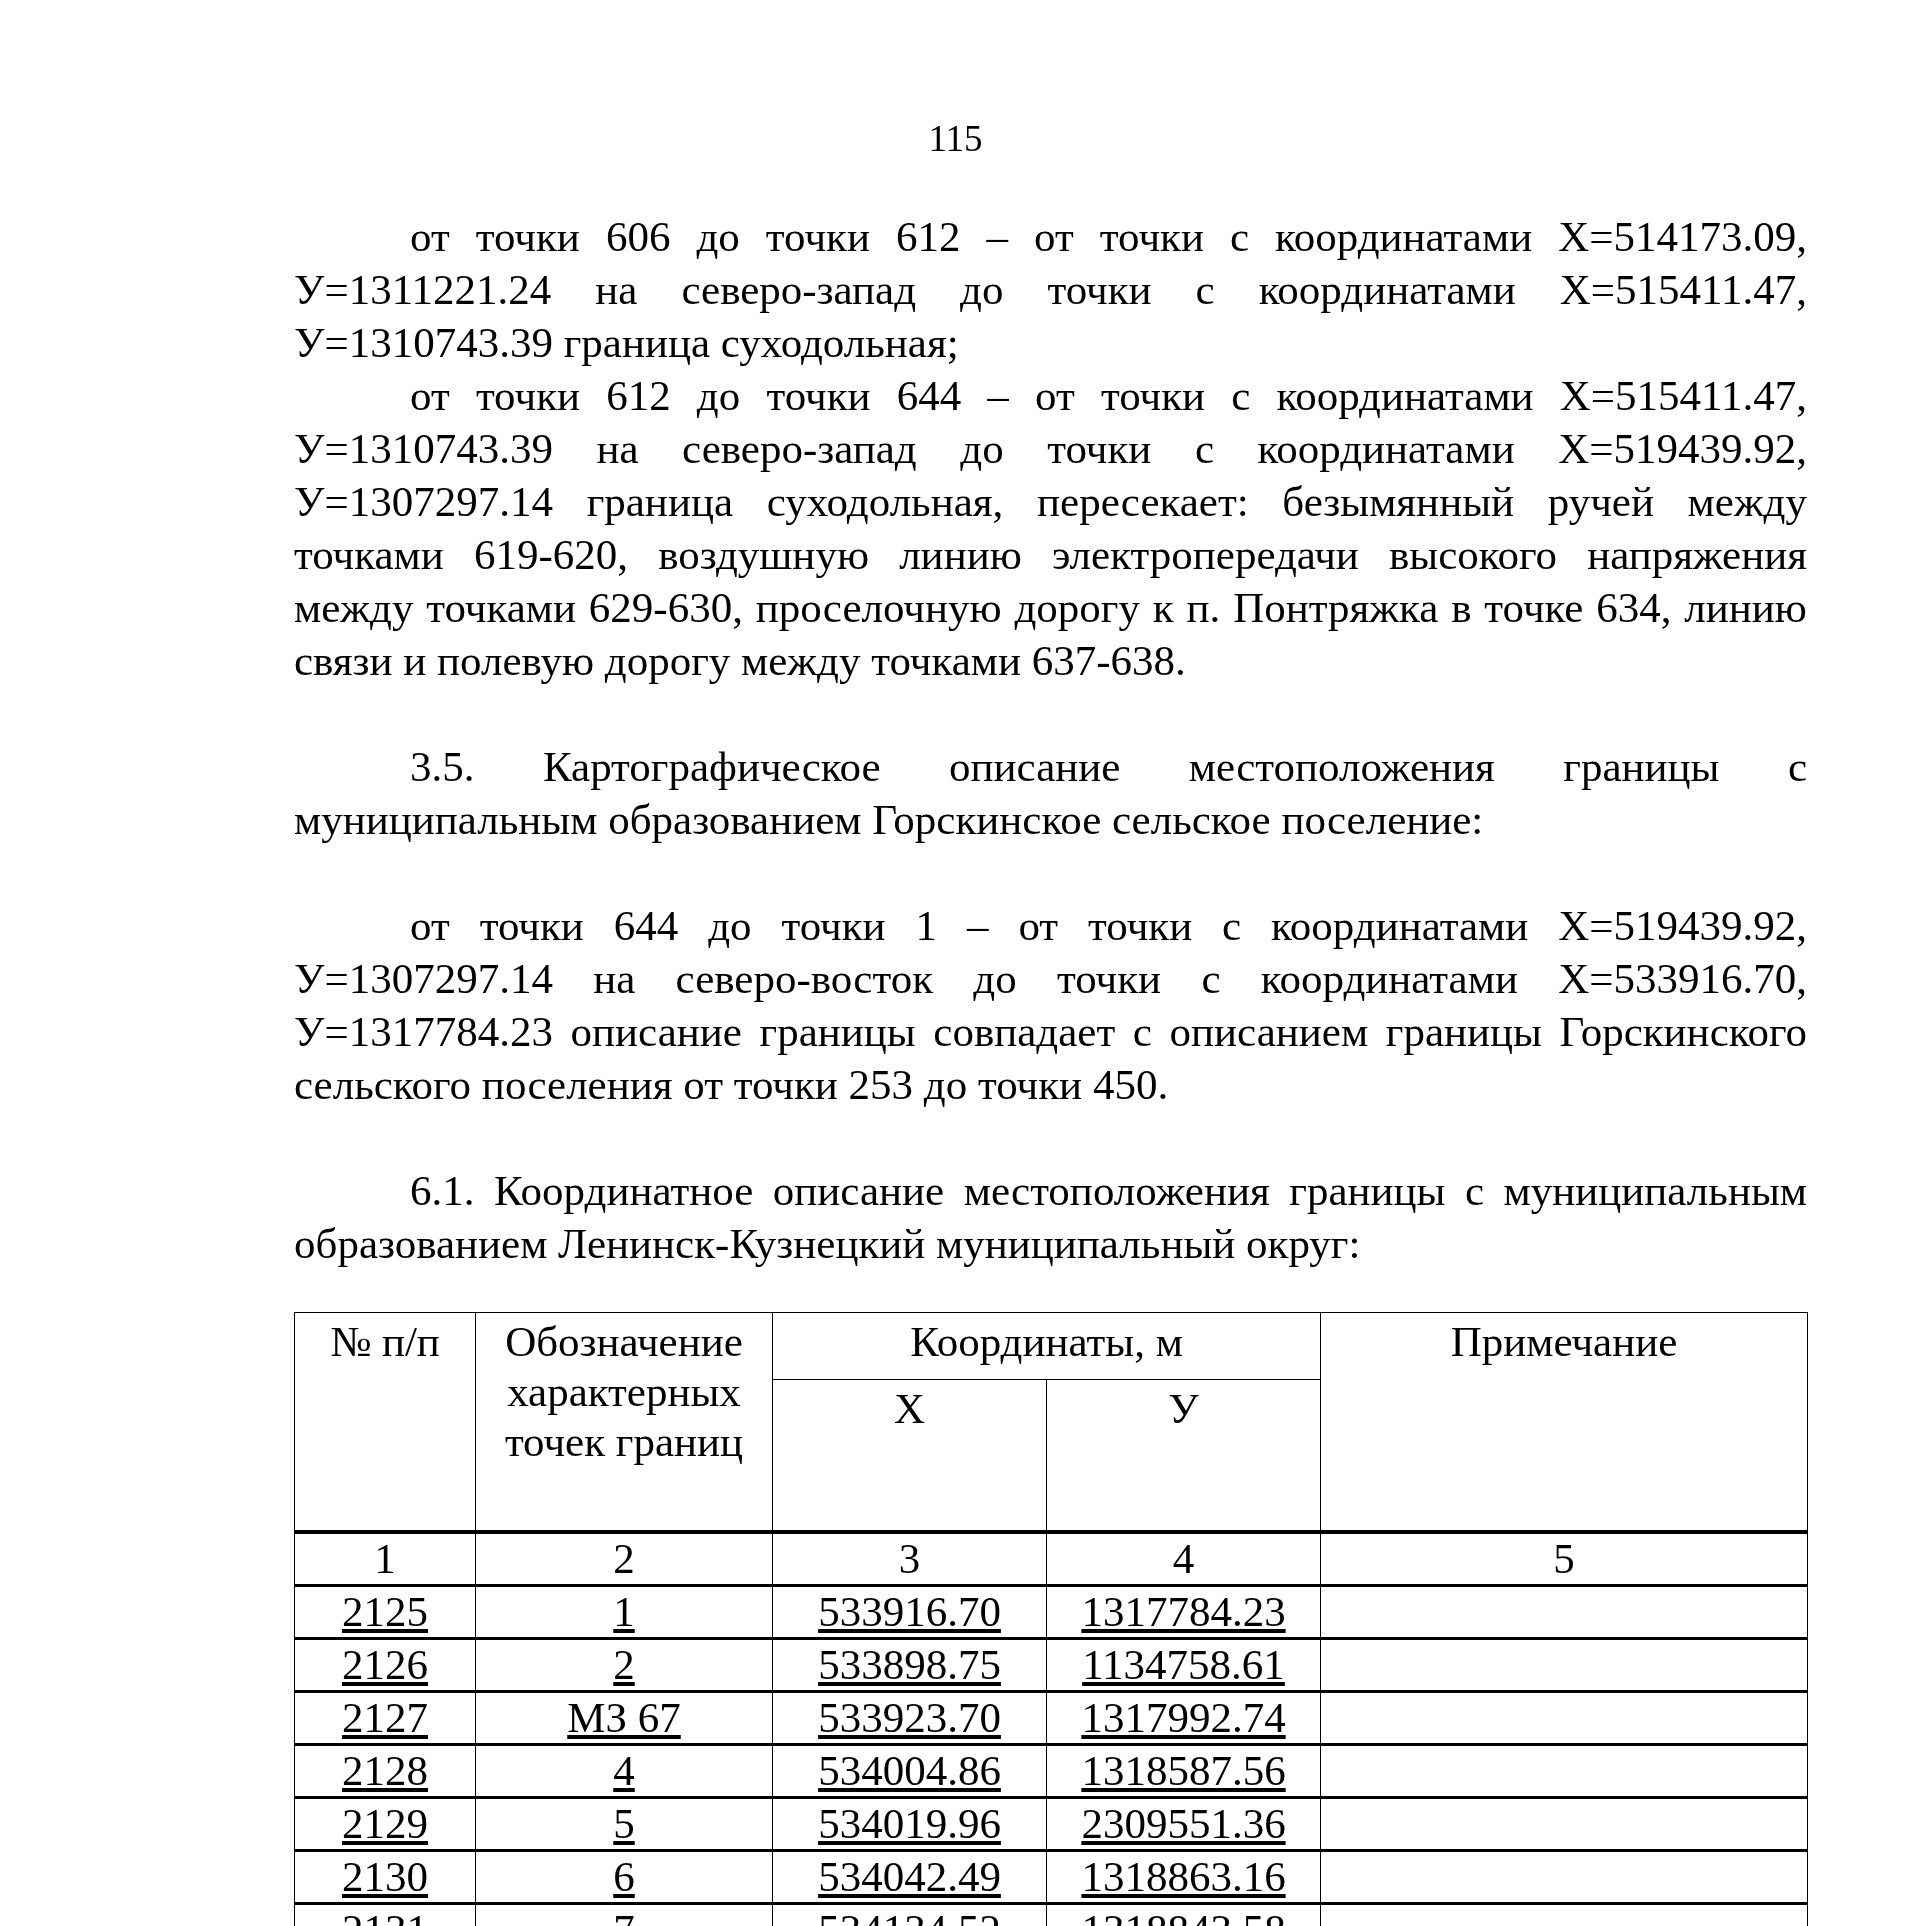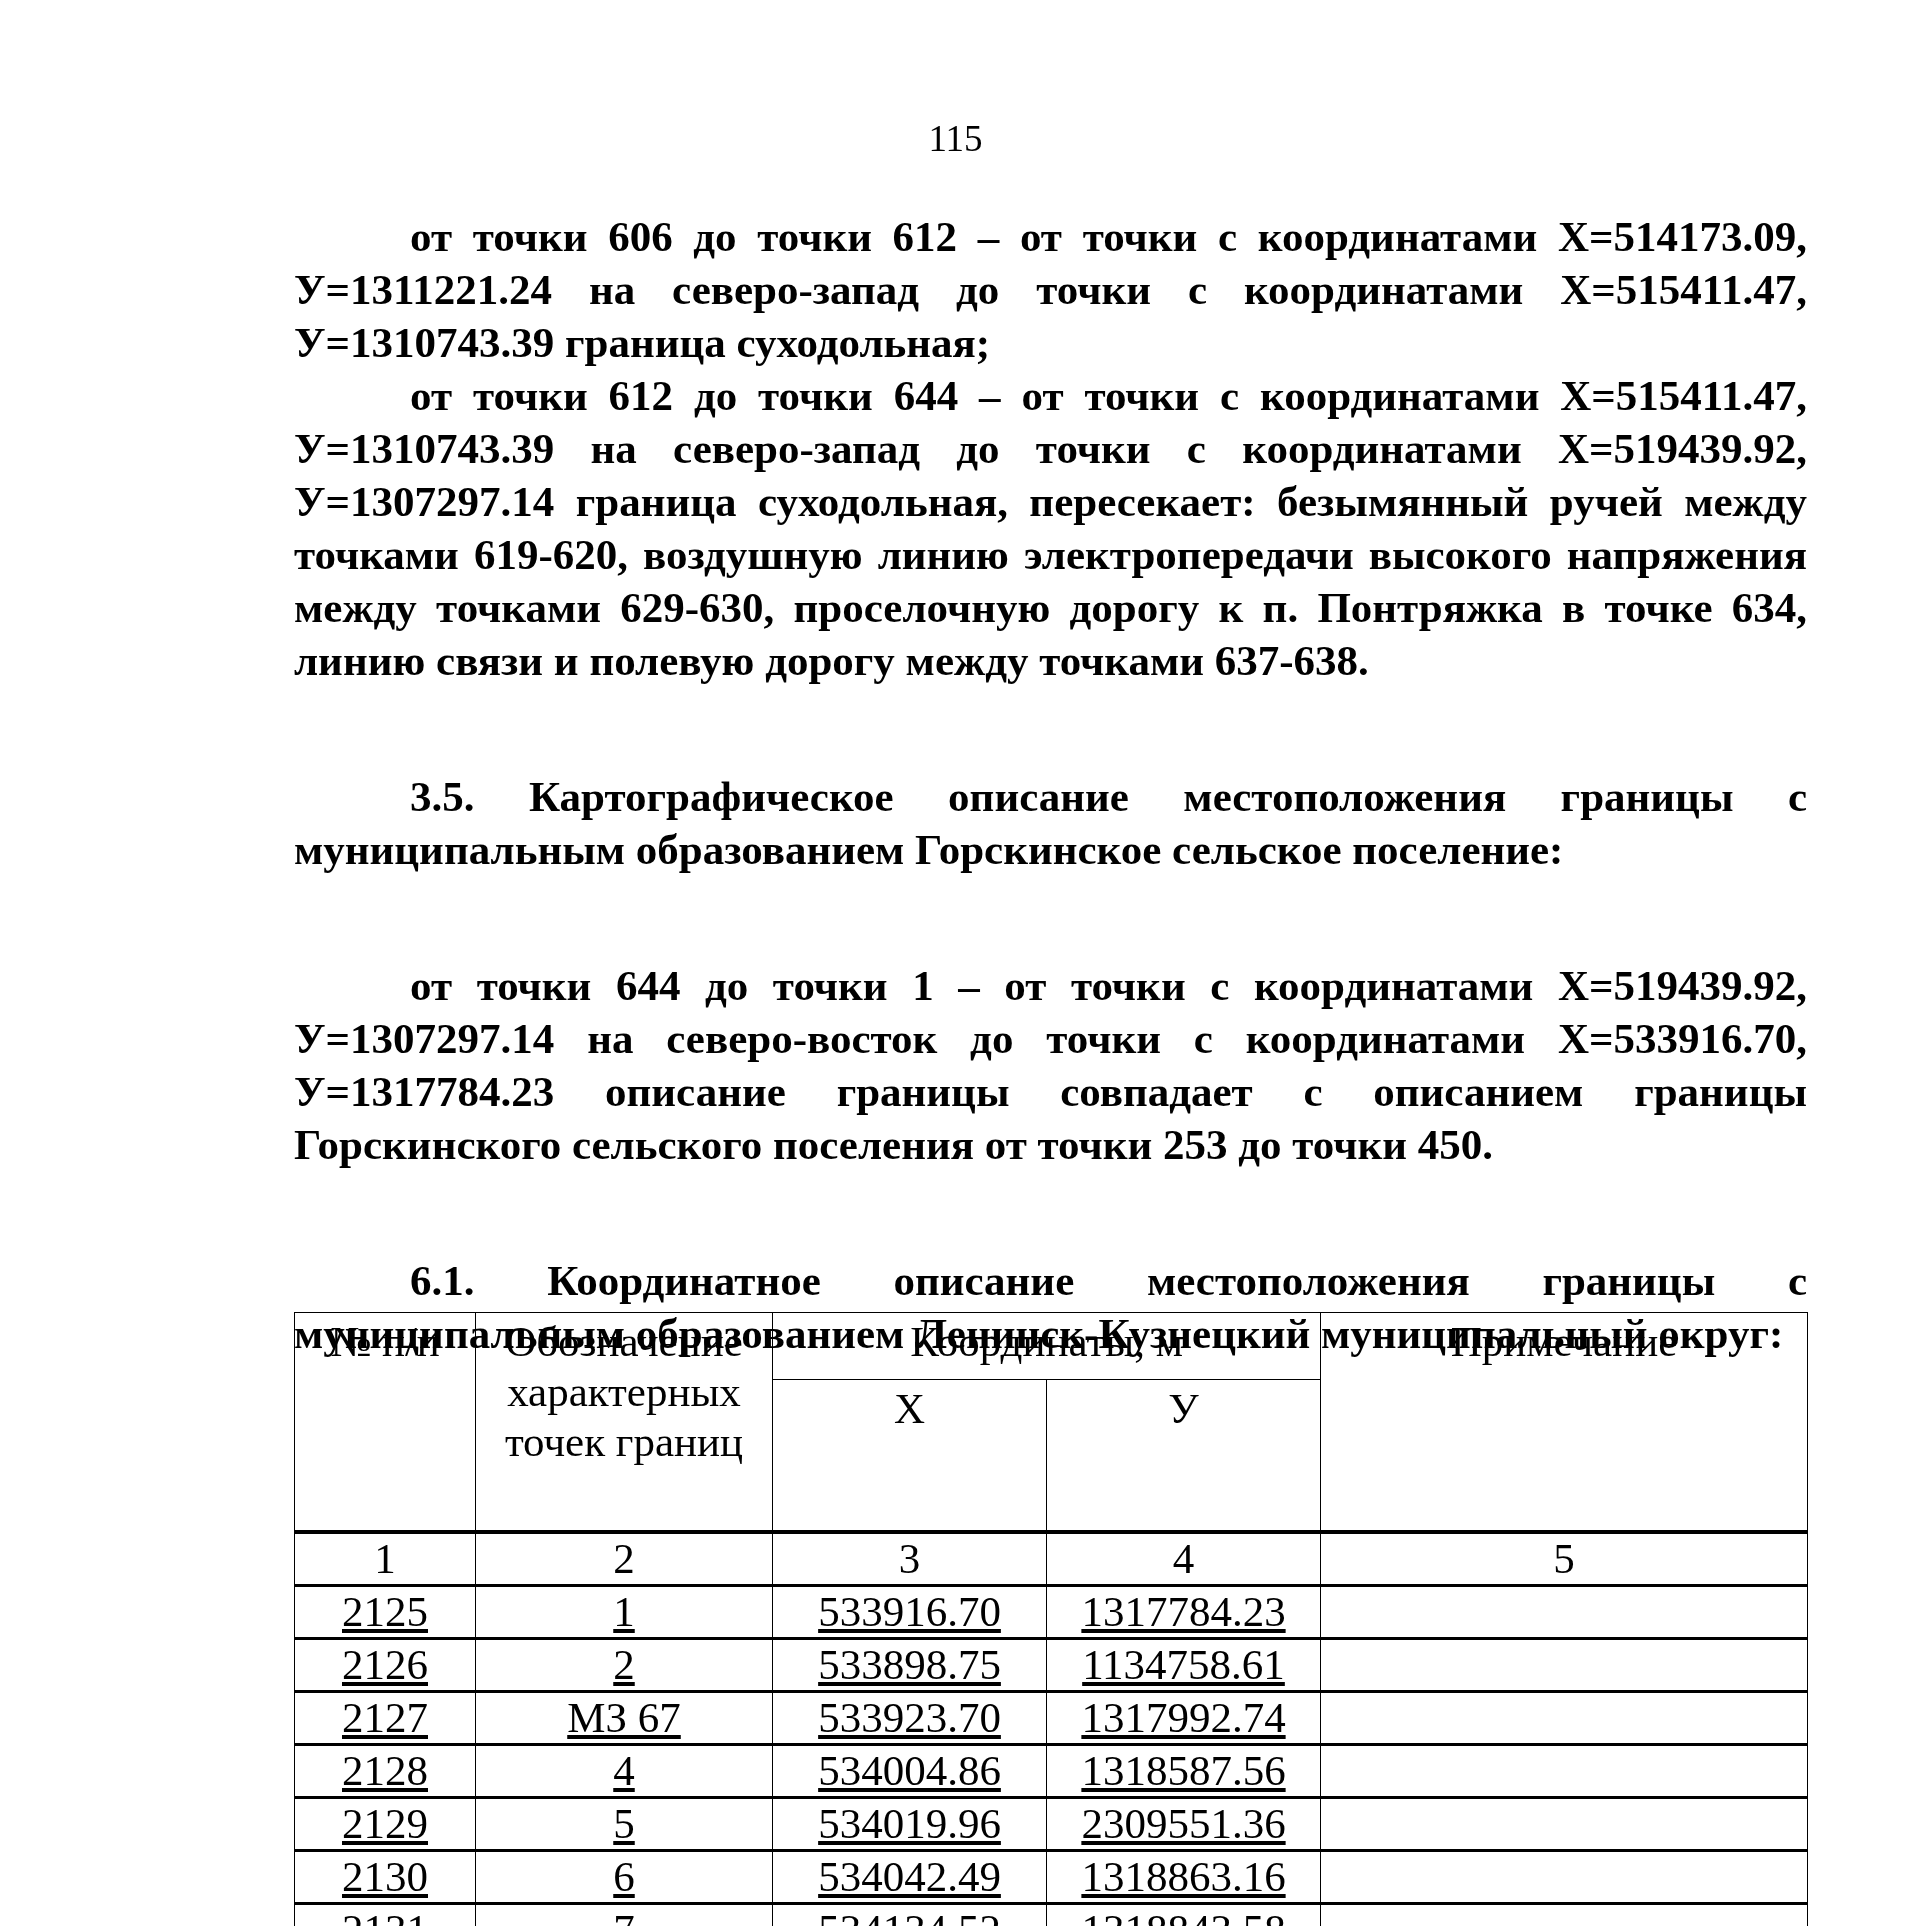--- a/index.html
+++ b/index.html
@@ -10,23 +10,23 @@
     }
     .page-number {
       position: absolute; top: 112px; left: 0; width: 1911px;
       text-align: center; font-size: 37px; line-height: 54px;
     }
     .content {
       position: absolute; left: 294px; top: 210px; width: 1513px;
       font-size: 43px; line-height: 53px;
     }
     p.par {
-      margin: 0; text-align: justify; text-indent: 116px; font-weight: bold;
+      margin: 0; text-align: justify; text-indent: 116px;
     }
-    p.gap { margin-top: 83px; }
+    p.gap { margin-top: 53px; }
     table.coords {
       position: absolute; left: 294px; top: 1312px; width: 1513px;
       border-collapse: collapse; font-size: 43px; line-height: 50px;
       table-layout: fixed;
     }
     table.coords td, table.coords th {
       border: 1.5px solid #000; text-align: center; vertical-align: top;
       font-weight: normal; padding: 0 2.3px;
     }
     table.coords thead th { padding-top: 3.9px; }

